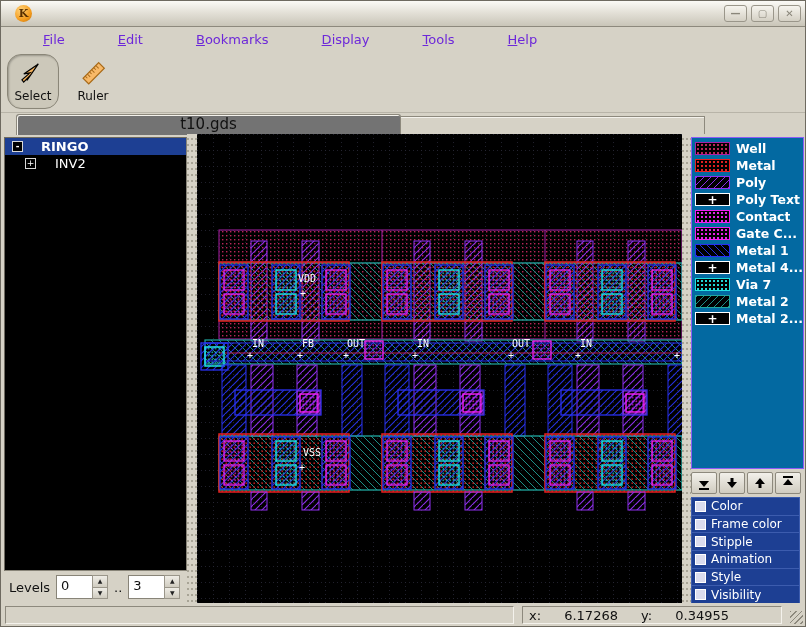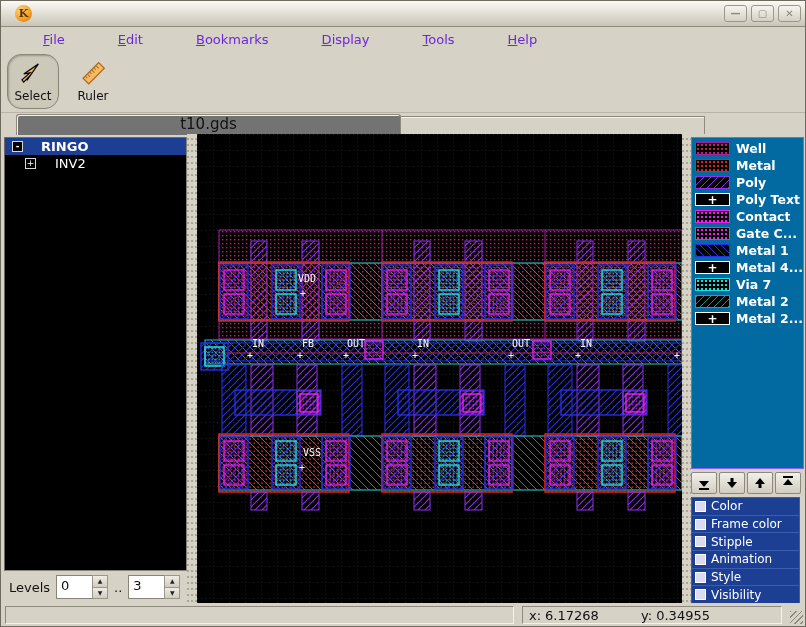--- a/index.html
+++ b/index.html
@@ -145,21 +145,21 @@
   .statusbar{
     position:absolute;left:0;top:603px;width:806px;height:22px;
     display:flex;align-items:center;padding:0 4px;gap:8px;
   }
   .sunken{
     border:1px solid #8d897d;border-bottom-color:#f4f2ec;border-right-color:#f4f2ec;
     background:#d6d2c6;height:18px;
   }
   .status-left{flex:1;}
   .coords{width:260px;display:flex;align-items:center;padding:0 6px;gap:4px;font-size:13px;}
-  .coord-val{width:92px;text-align:left;}
+  .coord-val{width:92px;text-align:center;}
   .grip{
     width:13px;height:13px;align-self:flex-end;margin-bottom:2px;
     background:repeating-linear-gradient(135deg,#8d897d 0 1px,transparent 1px 4px);
   }
 </style>
 </head>
 <body>
 
 <div class="window">
 

